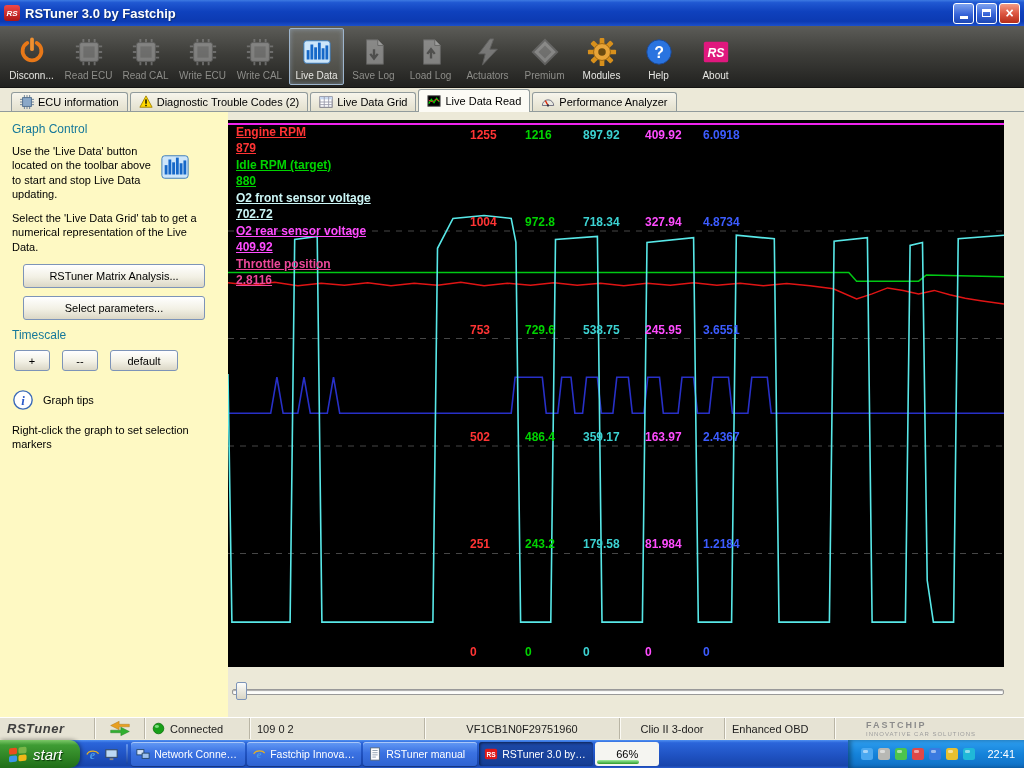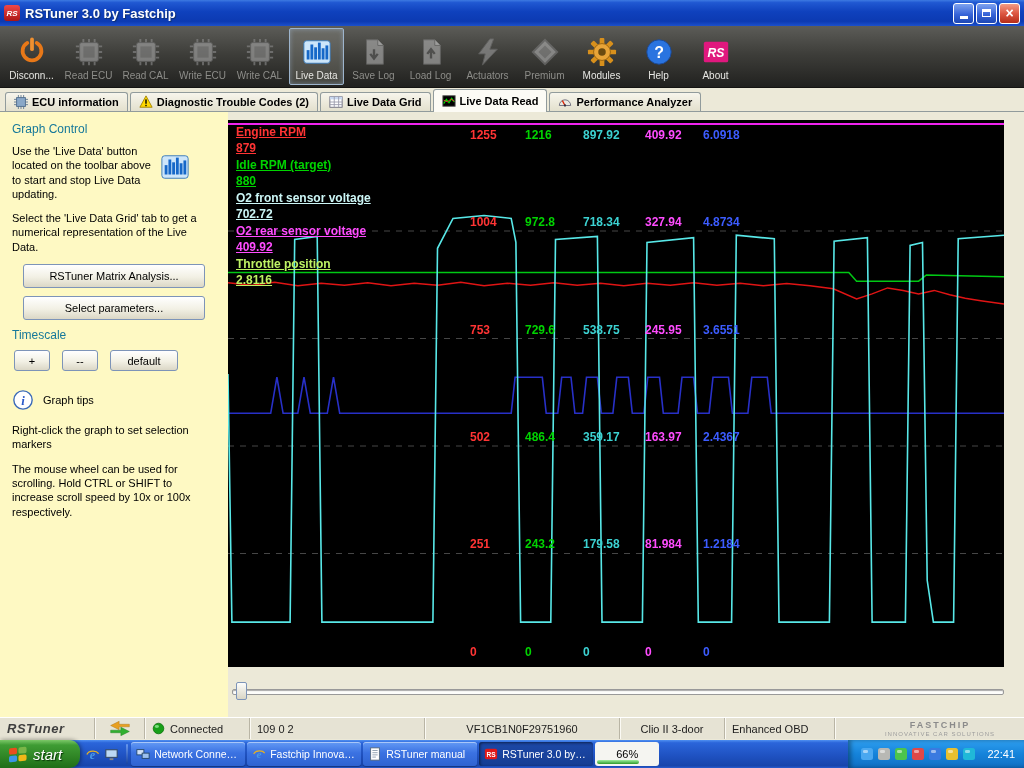--- a/index.html
+++ b/index.html
@@ -28,21 +28,21 @@
   .tb-item .icon{width:30px;height:30px;margin-bottom:3px;}
   .icon{display:inline-block;line-height:0;}
   .icon svg{width:100%;height:100%;display:block;overflow:visible;}
   .tb-label{font-size:10px;color:#e6e6e2;white-space:nowrap;}
   .tb-item.disabled .tb-label{color:#8d8d89;}
   .tb-item.disabled .icon{opacity:.62;filter:grayscale(1);}
   .tb-item.active{border-color:#9db4cc;background:linear-gradient(180deg,#6d6d68,#45453f);box-shadow:inset 0 0 5px rgba(170,200,230,.45);}
 
   
   .tabbar{position:absolute;top:88px;left:0;right:0;height:24px;box-sizing:border-box;display:flex;align-items:flex-end;
-    padding-left:5px;background:#ece9d8;border-bottom:1px solid #919b9c;font-weight:bold;}
+    padding-left:11px;background:#ece9d8;border-bottom:1px solid #919b9c;}
   .tab{height:19px;display:flex;align-items:center;gap:4px;padding:0 8px;margin-right:2px;font-size:11px;color:#000;
     background:linear-gradient(180deg,#f7f5ec,#e3e0cd);border:1px solid #919b9c;border-bottom:none;border-radius:3px 3px 0 0;position:relative;box-sizing:border-box;}
   .tab .icon{width:14px;height:14px;}
   .tab.active{height:23px;background:#fcfbf5;z-index:3;margin-bottom:-1px;padding-bottom:1px;}
 
   
   .sidebar{position:absolute;top:112px;left:0;width:228px;bottom:51px;box-sizing:border-box;padding:8px 12px;font-size:11px;color:#000;background:#fef9c3;}
   .section-title{color:#16789a;font-size:12px;margin:2px 0 8px;}
   .para{line-height:1.3;margin-bottom:10px;}
   .para-row{display:flex;gap:8px;margin-bottom:10px;}
@@ -78,21 +78,21 @@
   .sb-seg{height:100%;display:flex;align-items:center;gap:5px;padding:0 7px;border-right:1px solid #b9b5a5;box-shadow:1px 0 0 #fbfaf4;box-sizing:border-box;}
   .sb-logo{width:95px;}
   .sb-logo-text{font-weight:900;font-style:italic;font-size:13px;color:#3f3f3f;letter-spacing:.5px;}
   .sb-arrows{width:50px;justify-content:center;}
   .sb-connected{width:105px;}
   .sb-f1{width:175px;}
   .sb-vin{width:195px;justify-content:center;}
   .sb-veh{width:105px;justify-content:center;}
   .sb-proto{width:110px;}
   .sb-spacer{flex:1;border-right:none;box-shadow:none;}
-  .sb-brand{width:165px;flex-direction:column;align-items:center;justify-content:center;gap:1px;border-right:none;box-shadow:none;padding-right:10px;}
+  .sb-brand{width:165px;flex-direction:column;align-items:flex-start;justify-content:center;gap:1px;border-right:none;box-shadow:none;padding-right:10px;}
   .brand1{font-size:9px;font-weight:bold;letter-spacing:2px;color:#8b8b8b;line-height:1;}
   .brand2{font-size:6px;letter-spacing:1px;color:#9c9c9c;line-height:1;}
 
   
   .taskbar{position:absolute;left:0;right:0;bottom:0;height:28px;display:flex;align-items:stretch;
     background:linear-gradient(180deg,#4f90f2 0%,#2b65da 10%,#1f52c2 55%,#1845ac 92%,#2a5ccf 100%);}
   .start-btn{display:flex;align-items:center;gap:5px;padding:0 18px 0 8px;color:#fff;font-weight:normal;font-style:italic;font-size:15px;
     text-shadow:1px 1px 1px #0a3a08;border-radius:0 11px 11px 0;
     background:linear-gradient(180deg,#7cc868 0%,#3f9c34 18%,#2f8525 60%,#1f6e18 100%);box-shadow:1px 0 4px rgba(0,0,0,.45);}
   .start-btn .icon{width:20px;height:18px;}
@@ -371,21 +371,20 @@
     <div class="tips-header">
       <span class="icon">
           <svg viewBox="0 0 24 24">
             <circle cx="12" cy="12" r="10" fill="#ffffff" stroke="#3a6ab8" stroke-width="1.5"></circle>
             <text x="12" y="17.5" text-anchor="middle" font-size="14" font-weight="bold" font-style="italic" fill="#2a5ac8" font-family="Liberation Serif, serif">i</text>
           </svg>
         </span>
       <span>Graph tips</span>
     </div>
     <div class="para">Right-click the graph to set selection markers</div>
-    <div class="para">The mouse wheel can be used for scrolling. Hold CTRL or SHIFT to increase scroll speed by 10x or 100x respectively.</div>
   </div>
 
   <div class="graph-wrap">
     <svg id="graph-svg" viewBox="0 0 776 547">
         <line x1="0" y1="111" x2="776" y2="111" stroke="#464646" stroke-width="1" stroke-dasharray="6 6"></line>
         <line x1="0" y1="218.5" x2="776" y2="218.5" stroke="#464646" stroke-width="1" stroke-dasharray="6 6"></line>
         <line x1="0" y1="326" x2="776" y2="326" stroke="#464646" stroke-width="1" stroke-dasharray="6 6"></line>
         <line x1="0" y1="433.5" x2="776" y2="433.5" stroke="#464646" stroke-width="1" stroke-dasharray="6 6"></line>
         <polyline points="0.0,152.4 620.8,152.4 628.6,161.2 690.6,161.2 698.4,155.0 776.0,156.8" fill="none" stroke="#00c814" stroke-width="1.5"></polyline>
         <polyline points="0.0,162.7 23.3,165.3 46.6,162.3 69.8,165.7 93.1,163.2 116.4,165.3 139.7,162.7 163.0,165.7 186.2,163.2 209.5,165.3 232.8,162.3 256.1,165.7 279.4,163.2 302.6,165.3 325.9,162.7 349.2,165.3 372.5,163.2 395.8,165.7 419.0,163.2 442.3,165.3 465.6,162.7 488.9,165.3 512.2,163.2 535.4,165.7 558.7,163.6 582.0,165.7 605.3,168.7 628.6,179.0 644.1,173.9 659.6,167.9 675.1,170.4 690.6,173.9 706.2,170.4 721.7,174.7 737.2,178.2 752.7,180.7 776.0,184.1" fill="none" stroke="#e01414" stroke-width="1.5"></polyline>
@@ -403,21 +402,21 @@
           <div class="lg-val">880</div>
         </div>
         <div class="lg-row" style="color:#ccf6f6">
           <div class="lg-name">O2 front sensor voltage</div>
           <div class="lg-val">702.72</div>
         </div>
         <div class="lg-row" style="color:#ff4cff">
           <div class="lg-name">O2 rear sensor voltage</div>
           <div class="lg-val">409.92</div>
         </div>
-        <div class="lg-row" style="color:#bef264">
+        <div class="lg-row" style="color:#ec4899">
           <div class="lg-name">Throttle position</div>
           <div class="lg-val">2.8116</div>
         </div>
       </div>
     <div id="scales">
         <span class="sc" style="left:242px;top:8px;color:#ff3434">1255</span>
         <span class="sc" style="left:242px;top:95px;color:#ff3434">1004</span>
         <span class="sc" style="left:242px;top:203px;color:#ff3434">753</span>
         <span class="sc" style="left:242px;top:310px;color:#ff3434">502</span>
         <span class="sc" style="left:242px;top:417px;color:#ff3434">251</span>

